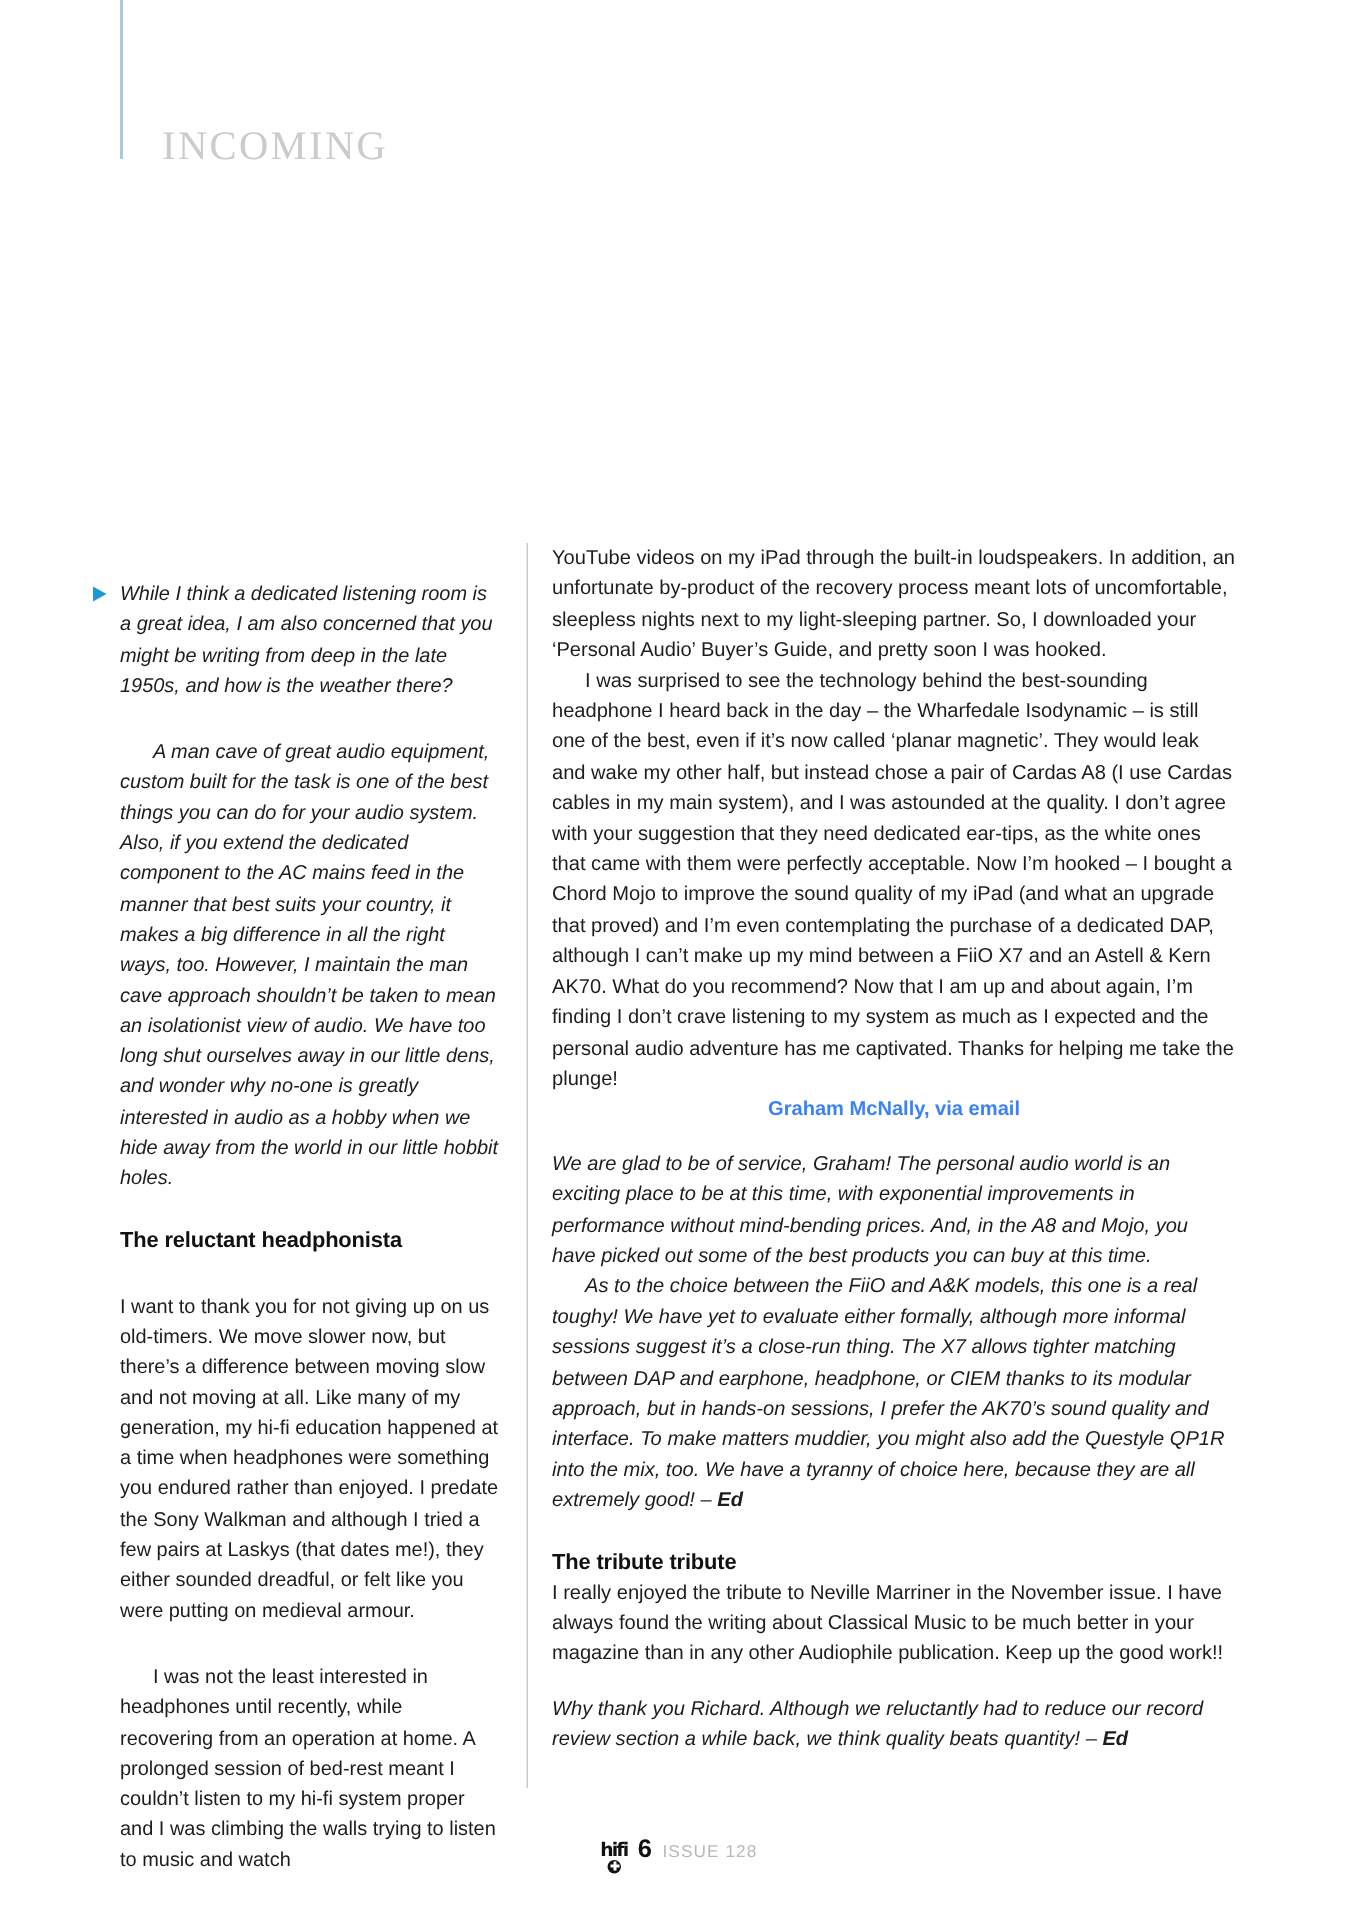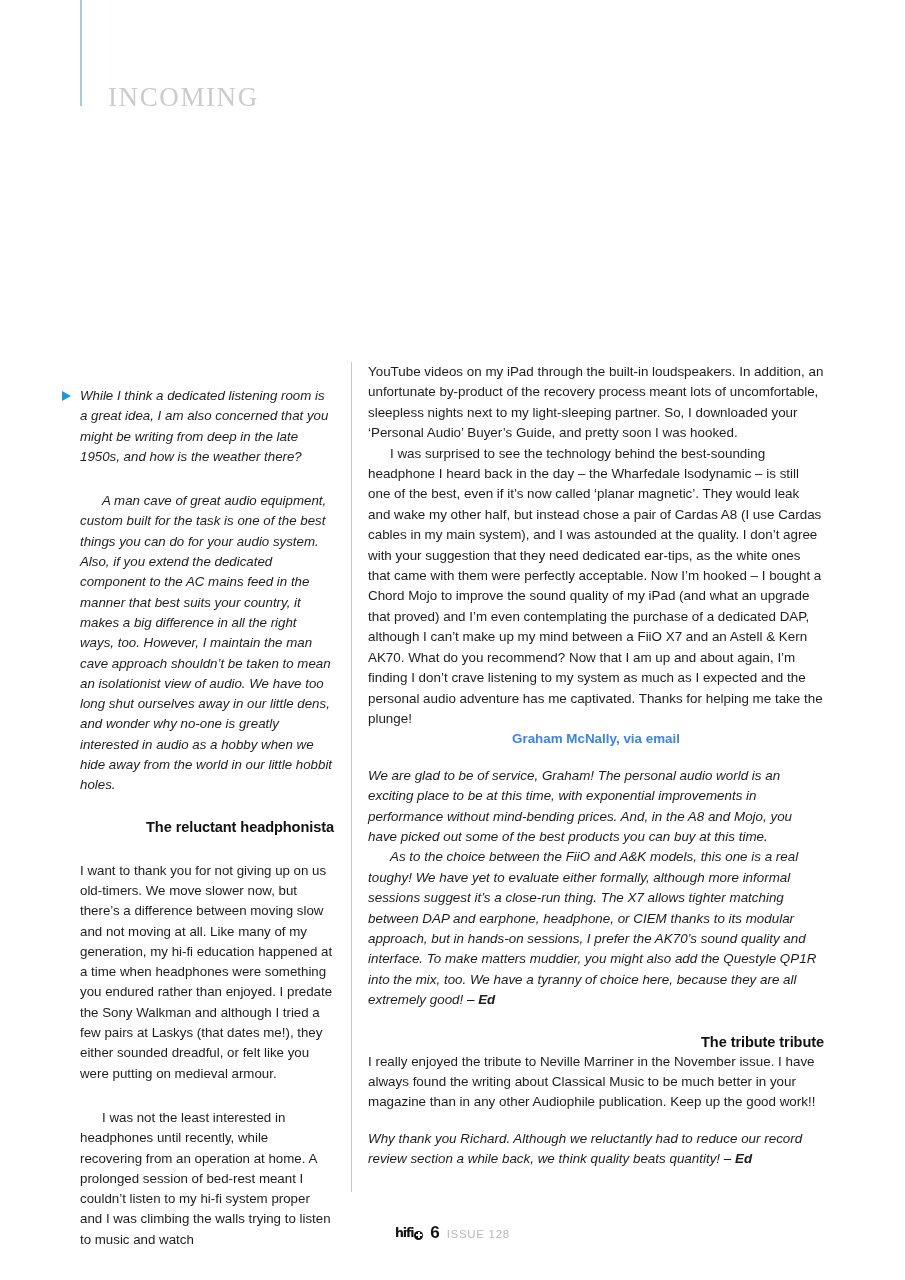--- a/index.html
+++ b/index.html
@@ -83,21 +83,20 @@
   p.ital { font-style: italic; }
   p.indent { text-indent: 22px; }
 
   h3.headline {
     margin: 0;
     font-size: 14.6px;
     font-weight: bold;
     line-height: 20px;
     letter-spacing: -0.1px;
     color: #111111;
-    text-align: right;
   }
 
   .sig {
     margin: 0;
     text-align: center;
     font-size: 13.5px;
     font-weight: bold;
     line-height: 20.4px;
     color: #3b82f6;
   }
@@ -131,23 +130,24 @@
     left: 0;
     right: 0;
     top: 1224px;
     display: flex;
     align-items: baseline;
     justify-content: center;
     gap: 7px;
   }
   .logo {
     display: inline-flex;
-    align-items: flex-end;
+    align-items: center;
     gap: 0px;
     transform: translateY(-1px);
+    flex-direction: column;
   }
   .logo-text {
     font-family: "DejaVu Sans", sans-serif;
     font-size: 12.5px;
     font-weight: bold;
     letter-spacing: -1.2px;
     color: #111111;
     line-height: 1;
   }
   .logo-plus {

